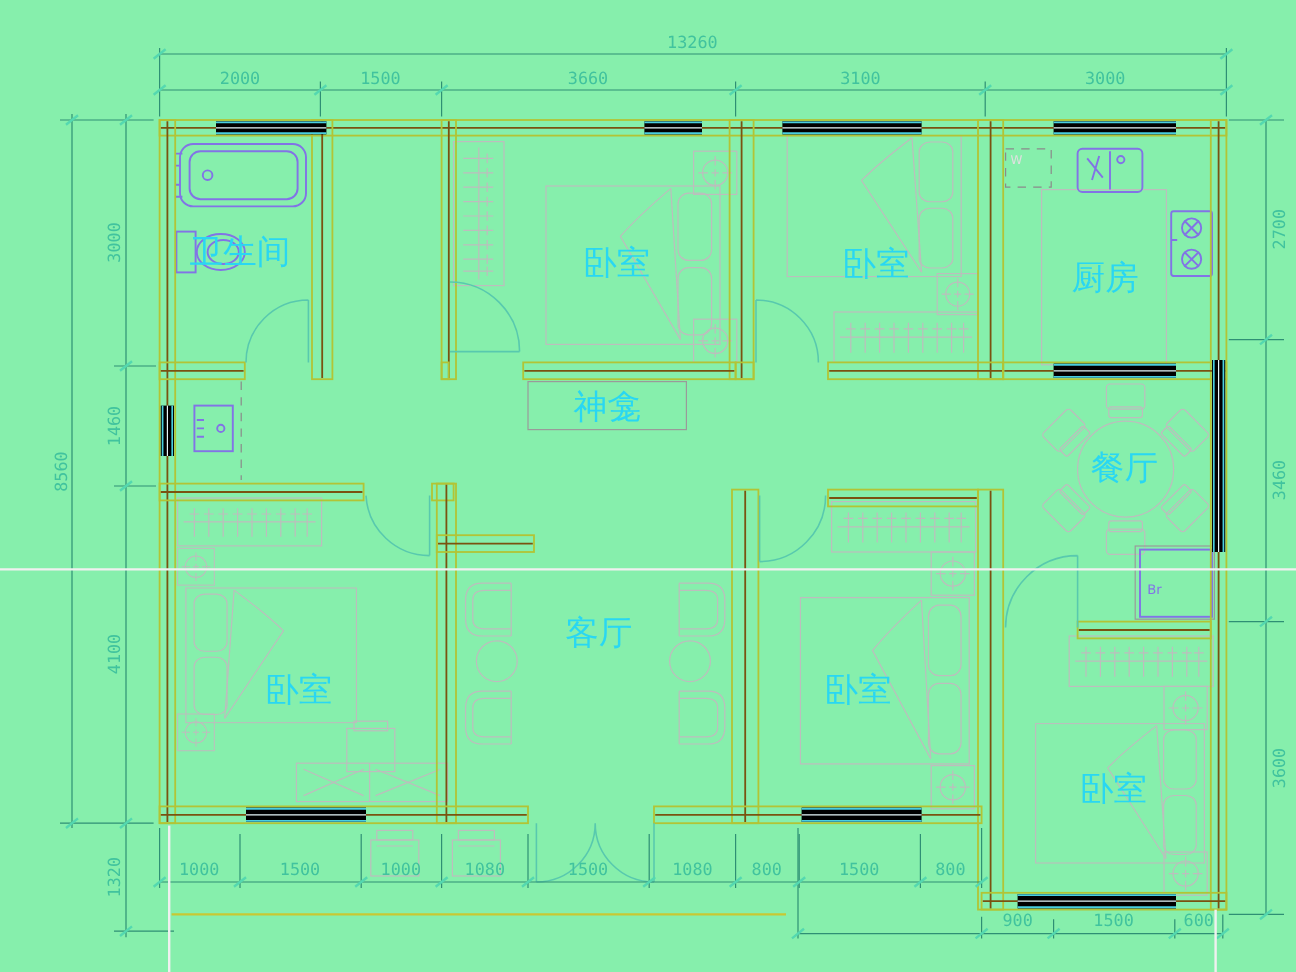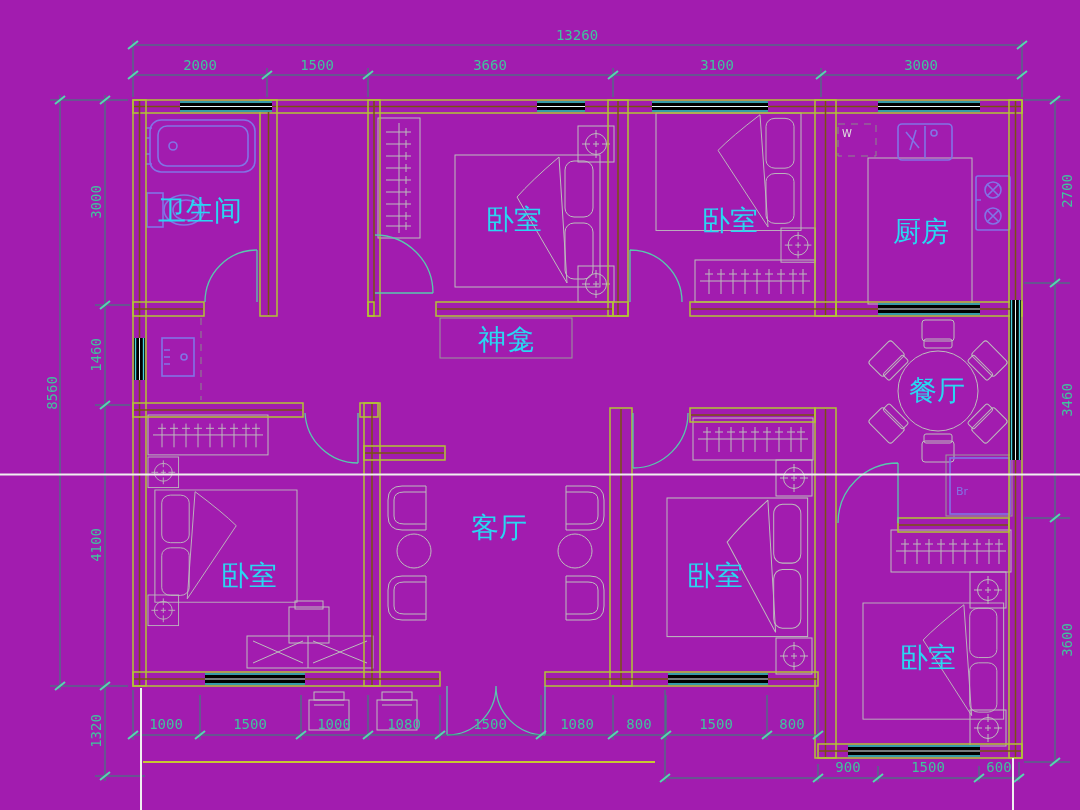--- a/index.html
+++ b/index.html
@@ -1,16 +1,16 @@
 <!DOCTYPE html>
 <html><head>
 <meta charset="utf-8">
 <style>
   html,body{margin:0;padding:0;background:#000;}
-  #stage{position:relative;width:1080px;height:810px;background:#a21caf;overflow:hidden;}
+  #stage{position:relative;width:1080px;height:810px;background:#86efac;overflow:hidden;}
   svg{display:block;}
   svg text{font-family:"DejaVu Sans Mono",monospace;}
   .dim{stroke:#2e8f74;stroke-width:1;fill:none;}
   .tick{stroke:#54d8b0;stroke-width:2;}
   .dimtext{fill:#41c39e;font-size:14px;}
   .wall{stroke:#b2c435;stroke-width:1.5;fill:none;}
   .wallc{stroke:#7a5210;stroke-width:1.5;fill:none;}
   .furn{stroke:#bdbdbd;fill:none;stroke-width:1;}
   .fix{stroke:#8273e6;fill:none;stroke-width:1.6;}
   .win{stroke:#49cfe0;stroke-width:1.4;fill:none;}

